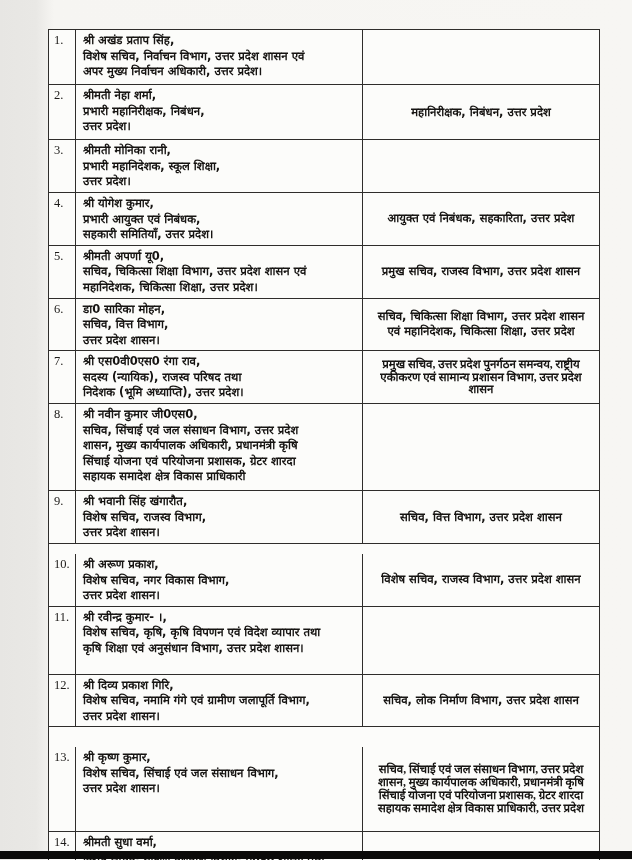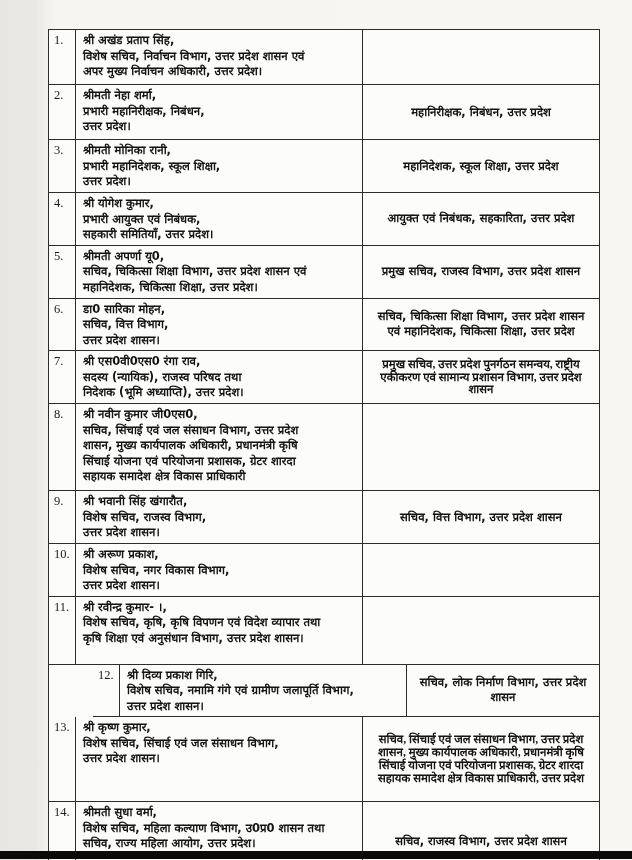--- a/index.html
+++ b/index.html
@@ -66,24 +66,24 @@
   
   .r0  { min-height: 55px; }
   .r1  { min-height: 55px; }
   .r2  { min-height: 53px; }
   .r3  { min-height: 52px; }
   .r4  { min-height: 53px; }
   .r5  { min-height: 52px; }
   .r6  { min-height: 53px; }
   .r7  { min-height: 87px; }
   .r8  { min-height: 53px; }
-  .r9  { min-height: 52px; }
+  .r9  { min-height: 52px; margin-top: 10px; }
   .r10 { min-height: 68px; }
-  .r11 { min-height: 51px; margin-left: 44px; }
-  .r12 { min-height: 85px; }
+  .r11 { min-height: 51px; }
+  .r12 { min-height: 85px; margin-top: 20px; }
   .r13 { min-height: 80px; }
   .scan-edge-bar {
     position: absolute;
     left: 0;
     top: 851px;
     width: 632px;
     height: 8px;
     background: #0b0a09;
   }
 </style>
@@ -106,21 +106,20 @@
 प्रभारी महानिरीक्षक, निबंधन,
 उत्तर प्रदेश।</div>
       <div class="cell-desig">महानिरीक्षक, निबंधन, उत्तर प्रदेश</div>
     </div>
 
     <div class="t-row r2">
       <div class="cell-no">3.</div>
       <div class="cell-name">श्रीमती मोनिका रानी,
 प्रभारी महानिदेशक, स्कूल शिक्षा,
 उत्तर प्रदेश।</div>
-      <div class="cell-desig">महानिदेशक, स्कूल शिक्षा, उत्तर प्रदेश</div>
     </div>
 
     <div class="t-row r3">
       <div class="cell-no">4.</div>
       <div class="cell-name">श्री योगेश कुमार,
 प्रभारी आयुक्त एवं निबंधक,
 सहकारी समितियाँ, उत्तर प्रदेश।</div>
       <div class="cell-desig">आयुक्त एवं निबंधक, सहकारिता, उत्तर प्रदेश</div>
     </div>
 
@@ -163,20 +162,21 @@
 विशेष सचिव, राजस्व विभाग,
 उत्तर प्रदेश शासन।</div>
       <div class="cell-desig">सचिव, वित्त विभाग, उत्तर प्रदेश शासन</div>
     </div>
 
     <div class="t-row r9">
       <div class="cell-no">10.</div>
       <div class="cell-name">श्री अरूण प्रकाश,
 विशेष सचिव, नगर विकास विभाग,
 उत्तर प्रदेश शासन।</div>
+      <div class="cell-desig">विशेष सचिव, राजस्व विभाग, उत्तर प्रदेश शासन</div>
     </div>
 
     <div class="t-row r10 tight">
       <div class="cell-no">11.</div>
       <div class="cell-name">श्री रवीन्द्र कुमार- ।,
 विशेष सचिव, कृषि, कृषि विपणन एवं विदेश व्यापार तथा
 कृषि शिक्षा एवं अनुसंधान विभाग, उत्तर प्रदेश शासन।</div>
     </div>
 
     <div class="t-row r11">

